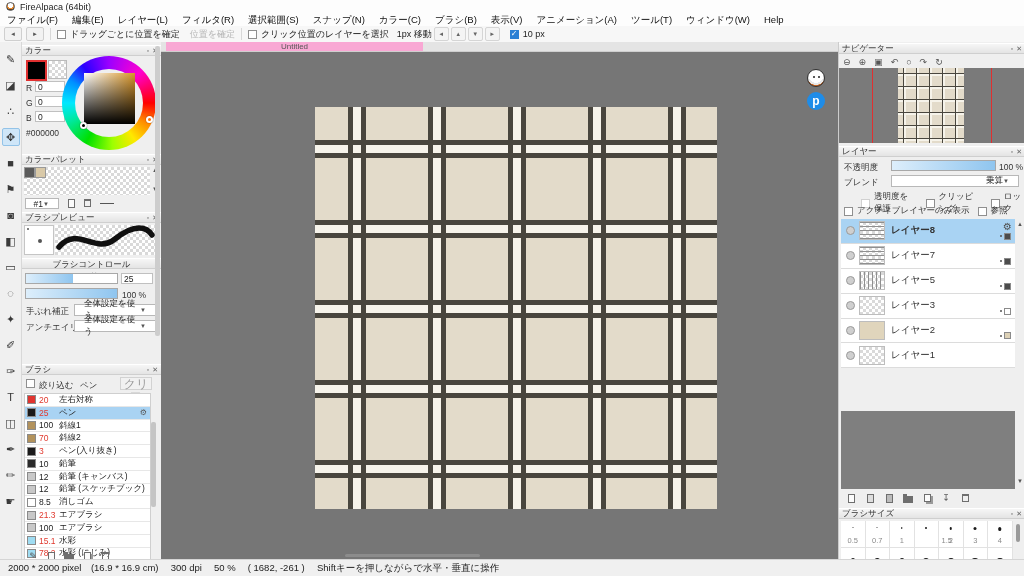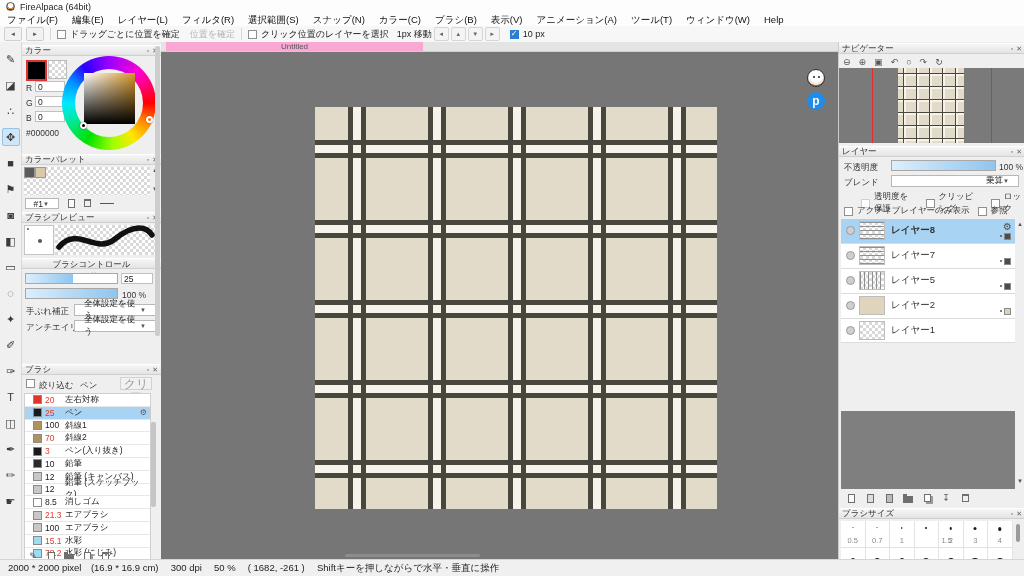--- a/index.html
+++ b/index.html
@@ -66,21 +66,21 @@
            box-shadow:0 0 1px #000;box-sizing:border-box;background:#000;}
   
   .ic-page{width:7px;height:9px;background:#fbfbfb;border:1px solid #6e6e6e;box-sizing:border-box;}
   .ic-folder{width:10px;height:7px;background:#6e6e6e;position:relative;margin-top:2px;}
   .ic-folder::before{content:"";position:absolute;left:0;top:-2px;width:4px;height:2px;background:#6e6e6e;}
   .ic-trash{width:7px;height:8px;border:1px solid #6e6e6e;border-top:2px solid #6e6e6e;box-sizing:border-box;}
   .ic-dup{width:7px;height:8px;background:#fbfbfb;border:1px solid #6e6e6e;box-shadow:2px 2px 0 #9a9a9a;box-sizing:border-box;}
   .mini{display:flex;align-items:center;justify-content:center;width:14px;height:12px;color:#555;font-size:9px;}
   
   .brow{display:flex;align-items:center;height:11.8px;font-size:8.5px;color:#222;background:#fff;
-        border-bottom:1px solid #e7e7e7;padding-left:8px;position:relative;}
+        border-bottom:1px solid #e7e7e7;padding-left:2px;position:relative;}
   .brow .sw{width:9px;height:9px;border:1px solid #8a8a8a;box-sizing:border-box;margin-right:3px;flex:none;}
   .brow .bsz{width:20px;flex:none;}
   .brow.sel{background:#a9d3f3;}
   .brow .gear{position:absolute;right:3px;font-size:8px;color:#5a5a5a;}
   .redtxt{color:#e0392e;}
   
   .lrow{display:flex;align-items:center;height:23.9px;background:#fff;border-bottom:1px solid #dcdcdc;
         font-size:9.5px;color:#333;position:relative;}
   .lrow.sel{background:#a9d3f3;}
   .eye{width:7px;height:7px;border-radius:50%;background:#cfcfcf;border:1px solid #9a9a9a;margin:0 4px 0 5px;flex:none;}
@@ -481,20 +481,29 @@
         <span class="eye"></span>
         <span class="lthumb th-v"></span>
         <span>レイヤー5</span>
         <span class="lbadge">
           <span class="dot"></span>
           <span class="sq" style="background: rgb(76, 76, 76);"></span>
         </span>
       </div>
       <div class="lrow">
         <span class="eye"></span>
+        <span class="lthumb checker"></span>
+        <span>レイヤー3</span>
+        <span class="lbadge">
+          <span class="dot"></span>
+          <span class="sq" style="background: rgb(255, 255, 255);"></span>
+        </span>
+      </div>
+      <div class="lrow">
+        <span class="eye"></span>
         <span class="lthumb th-solid"></span>
         <span>レイヤー2</span>
         <span class="lbadge">
           <span class="dot"></span>
           <span class="sq" style="background: rgb(221, 209, 182);"></span>
         </span>
       </div>
       <div class="lrow">
         <span class="eye"></span>
         <span class="lthumb checker"></span>

